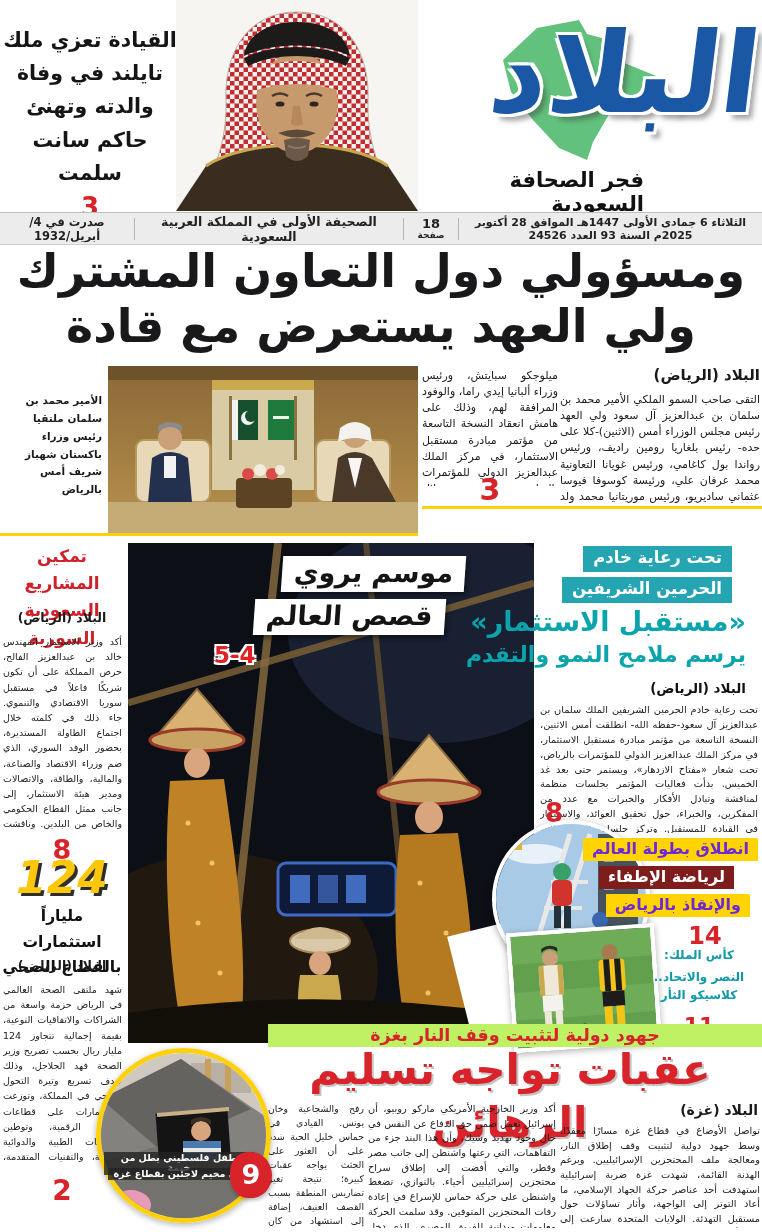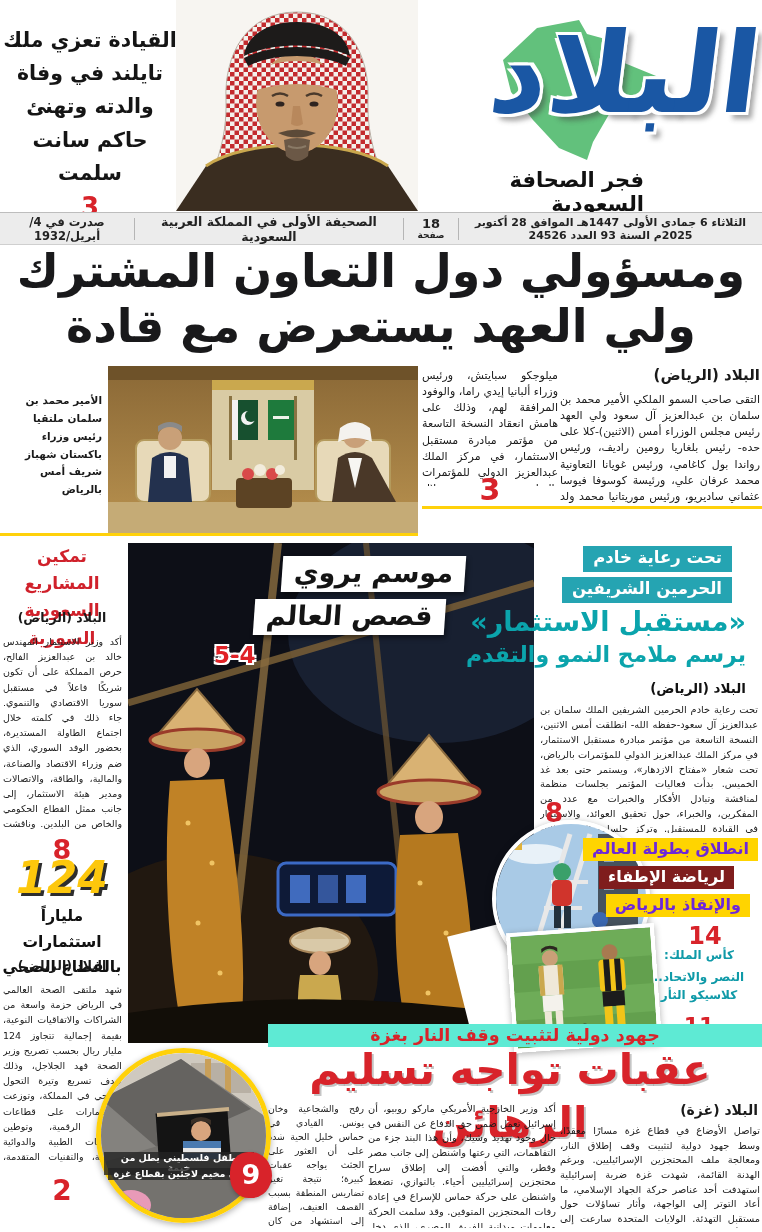--- a/index.html
+++ b/index.html
@@ -98,21 +98,21 @@
   .sp-t{background:#7f1d1d;color:#fff;}
   .sp1{right:4px;top:838px;}
   .sp2{right:28px;top:866px;}
   .sp3{right:12px;top:894px;}
   .sp-pg14{left:655px;top:922px;width:100px;font-size:24px;}
   .cup{left:640px;width:118px;text-align:center;font-size:12px;font-weight:900;color:#0f9aa8;}
   .cup1{top:948px;}.cup2{top:970px;}.cup3{top:960px;margin-top:28px;}
   .cup-pg{left:640px;top:1013px;width:118px;font-size:22px;}
 
   
-  .kicker{left:268px;top:1024px;width:494px;height:23px;background:#5eead4;
+  .kicker{left:268px;top:1024px;width:494px;height:23px;background:#bef264;
           color:#d8232a;font-size:17.5px;font-weight:900;text-align:center;line-height:23px;}
   .gaza-h{left:258px;top:1044px;width:504px;text-align:center;font-size:42px;font-weight:900;
           color:#d8232a;text-shadow:2px 2px 0 rgba(140,140,140,.5);line-height:1.25;}
   .gaza-by{left:560px;top:1102px;width:198px;text-align:right;font-size:14px;font-weight:900;}
   .g1{left:560px;top:1124px;width:200px;height:104px;overflow:hidden;font-size:9.8px;line-height:1.5;}
   .g2{left:368px;top:1102px;width:188px;height:126px;overflow:hidden;font-size:9.8px;line-height:1.5;}
   .g3{left:268px;top:1102px;width:96px;height:126px;overflow:hidden;font-size:9.3px;line-height:1.5;}
   .tent{left:96px;top:1048px;width:165px;height:165px;border-radius:50%;
         border:5px solid #ffd10a;overflow:hidden;box-shadow:0 2px 6px rgba(0,0,0,.3);}
   .tent-cap{position:absolute;left:104px;width:150px;text-align:center;font-size:9.5px;

